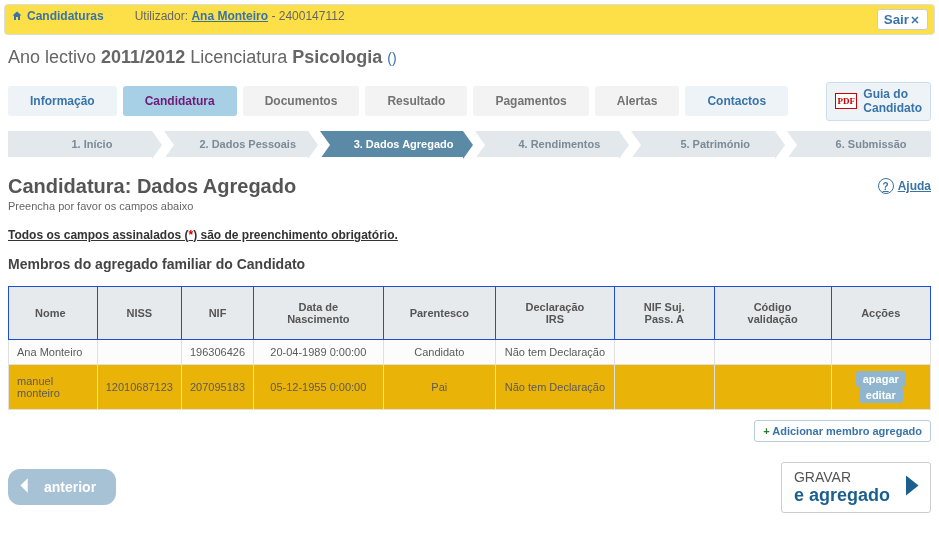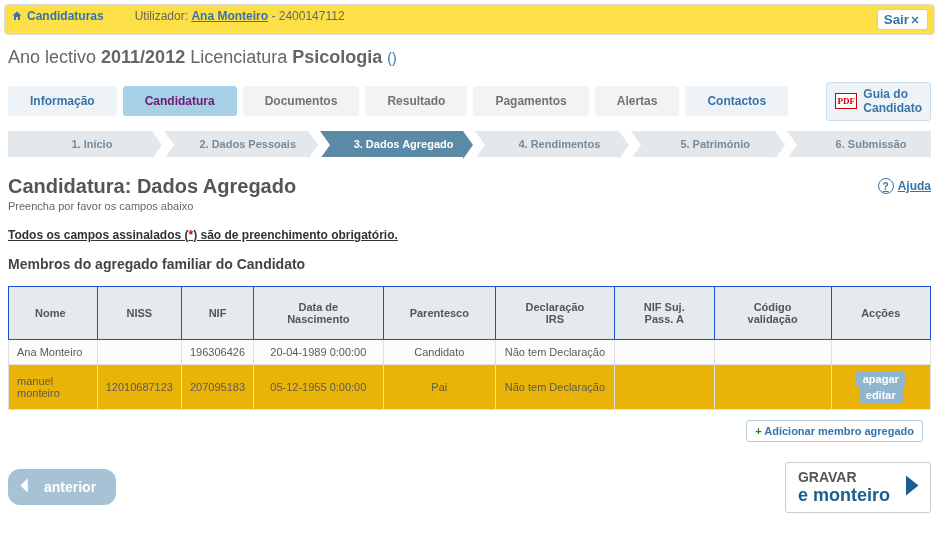--- a/index.html
+++ b/index.html
@@ -35,27 +35,27 @@
   .mand { font-size: 12px; font-weight: bold; padding: 6px 8px; text-decoration: underline; }
   .mand .ast { color: #cc0000; }
   .section-title { font-weight: bold; font-size: 14px; color: #444; padding: 8px 8px 10px; }
   table.grid { width: calc(100% - 16px); margin: 4px 8px; border-collapse: collapse; font-size: 11px; }
   table.grid th { background: #e7eaec; color: #555; font-weight: bold; padding: 14px 26px; border: 1px solid #1d4ed8; text-align: center; }
   table.grid th:first-child { text-align: left; }
   table.grid td { background: #eab308; border: 1px solid #e0e0e0; padding: 6px 8px; text-align: center; color: #5a5a5a; }
   table.grid tr:nth-child(odd) td { background: #fcfcfd; }
   table.grid td:first-child { text-align: left; }
   .mini-btn { background: #8fb6ce; color: #fff; border: none; border-radius: 3px; padding: 2px 7px; font-size: 11px; font-weight: bold; cursor: pointer; }
-  .add-row { text-align: right; padding: 6px 16px; }
+  .add-row { text-align: right; padding: 6px 8px; }
   .add-btn { background: #fff; border: 1px solid #b8cddb; color: #3874a8; font-weight: bold; font-size: 11px; padding: 4px 8px; border-radius: 3px; cursor: pointer; }
   .nav-row { display: flex; align-items: center; padding: 14px 8px 10px; }
   .prev-btn { background: #a7c2d5; color: #fff; font-weight: bold; font-size: 14px; border: none; border-radius: 12px; padding: 10px 20px 10px 36px; position: relative; cursor: pointer; }
   .prev-btn .chev { position: absolute; left: 6px; top: 50%; transform: translateY(-50%); }
   .next-btn { margin-left: auto; background: #fff; border: 1px solid #ccc; border-radius: 3px; padding: 6px 40px 6px 12px; position: relative; cursor: pointer; text-align: left; }
-  .next-btn .t1 { color: #555; font-weight: bold; font-size: 14px; }
+  .next-btn .t1 { color: #555; font-weight: normal; font-size: 14px; }
   .next-btn .t2 { color: #1b5f8f; font-size: 18px; font-weight: bold; }
   .next-btn .chev { position: absolute; right: 4px; top: 50%; transform: translateY(-50%); }
 </style>
 </head>
 <body>
 
 <div class="top-bar">
   <a class="cand-link">
     <svg width="12" height="12" viewBox="0 0 24 24" fill="#3874a8">
         <path d="M12 3l9 8h-3v9h-4v-6H10v6H6v-9H3z"></path>
@@ -173,20 +173,20 @@
   <button class="prev-btn">
     <span class="chev">
       <svg width="22" height="22" viewBox="0 0 24 24" fill="#fff">
           <path d="M15 4l-8 8 8 8z"></path>
         </svg>
     </span>
     <span>anterior</span>
   </button>
   <button class="next-btn">
     <div class="t1">GRAVAR</div>
-    <div class="t2">e monteiro</div>
+    <div class="t2">e agregado</div>
     <span class="chev">
       <svg width="30" height="34" viewBox="0 0 24 24" fill="#1b5f8f">
           <path d="M8 4l10 8-10 8z"></path>
         </svg>
     </span>
   </button>
 </div>
 
 </body></html>

